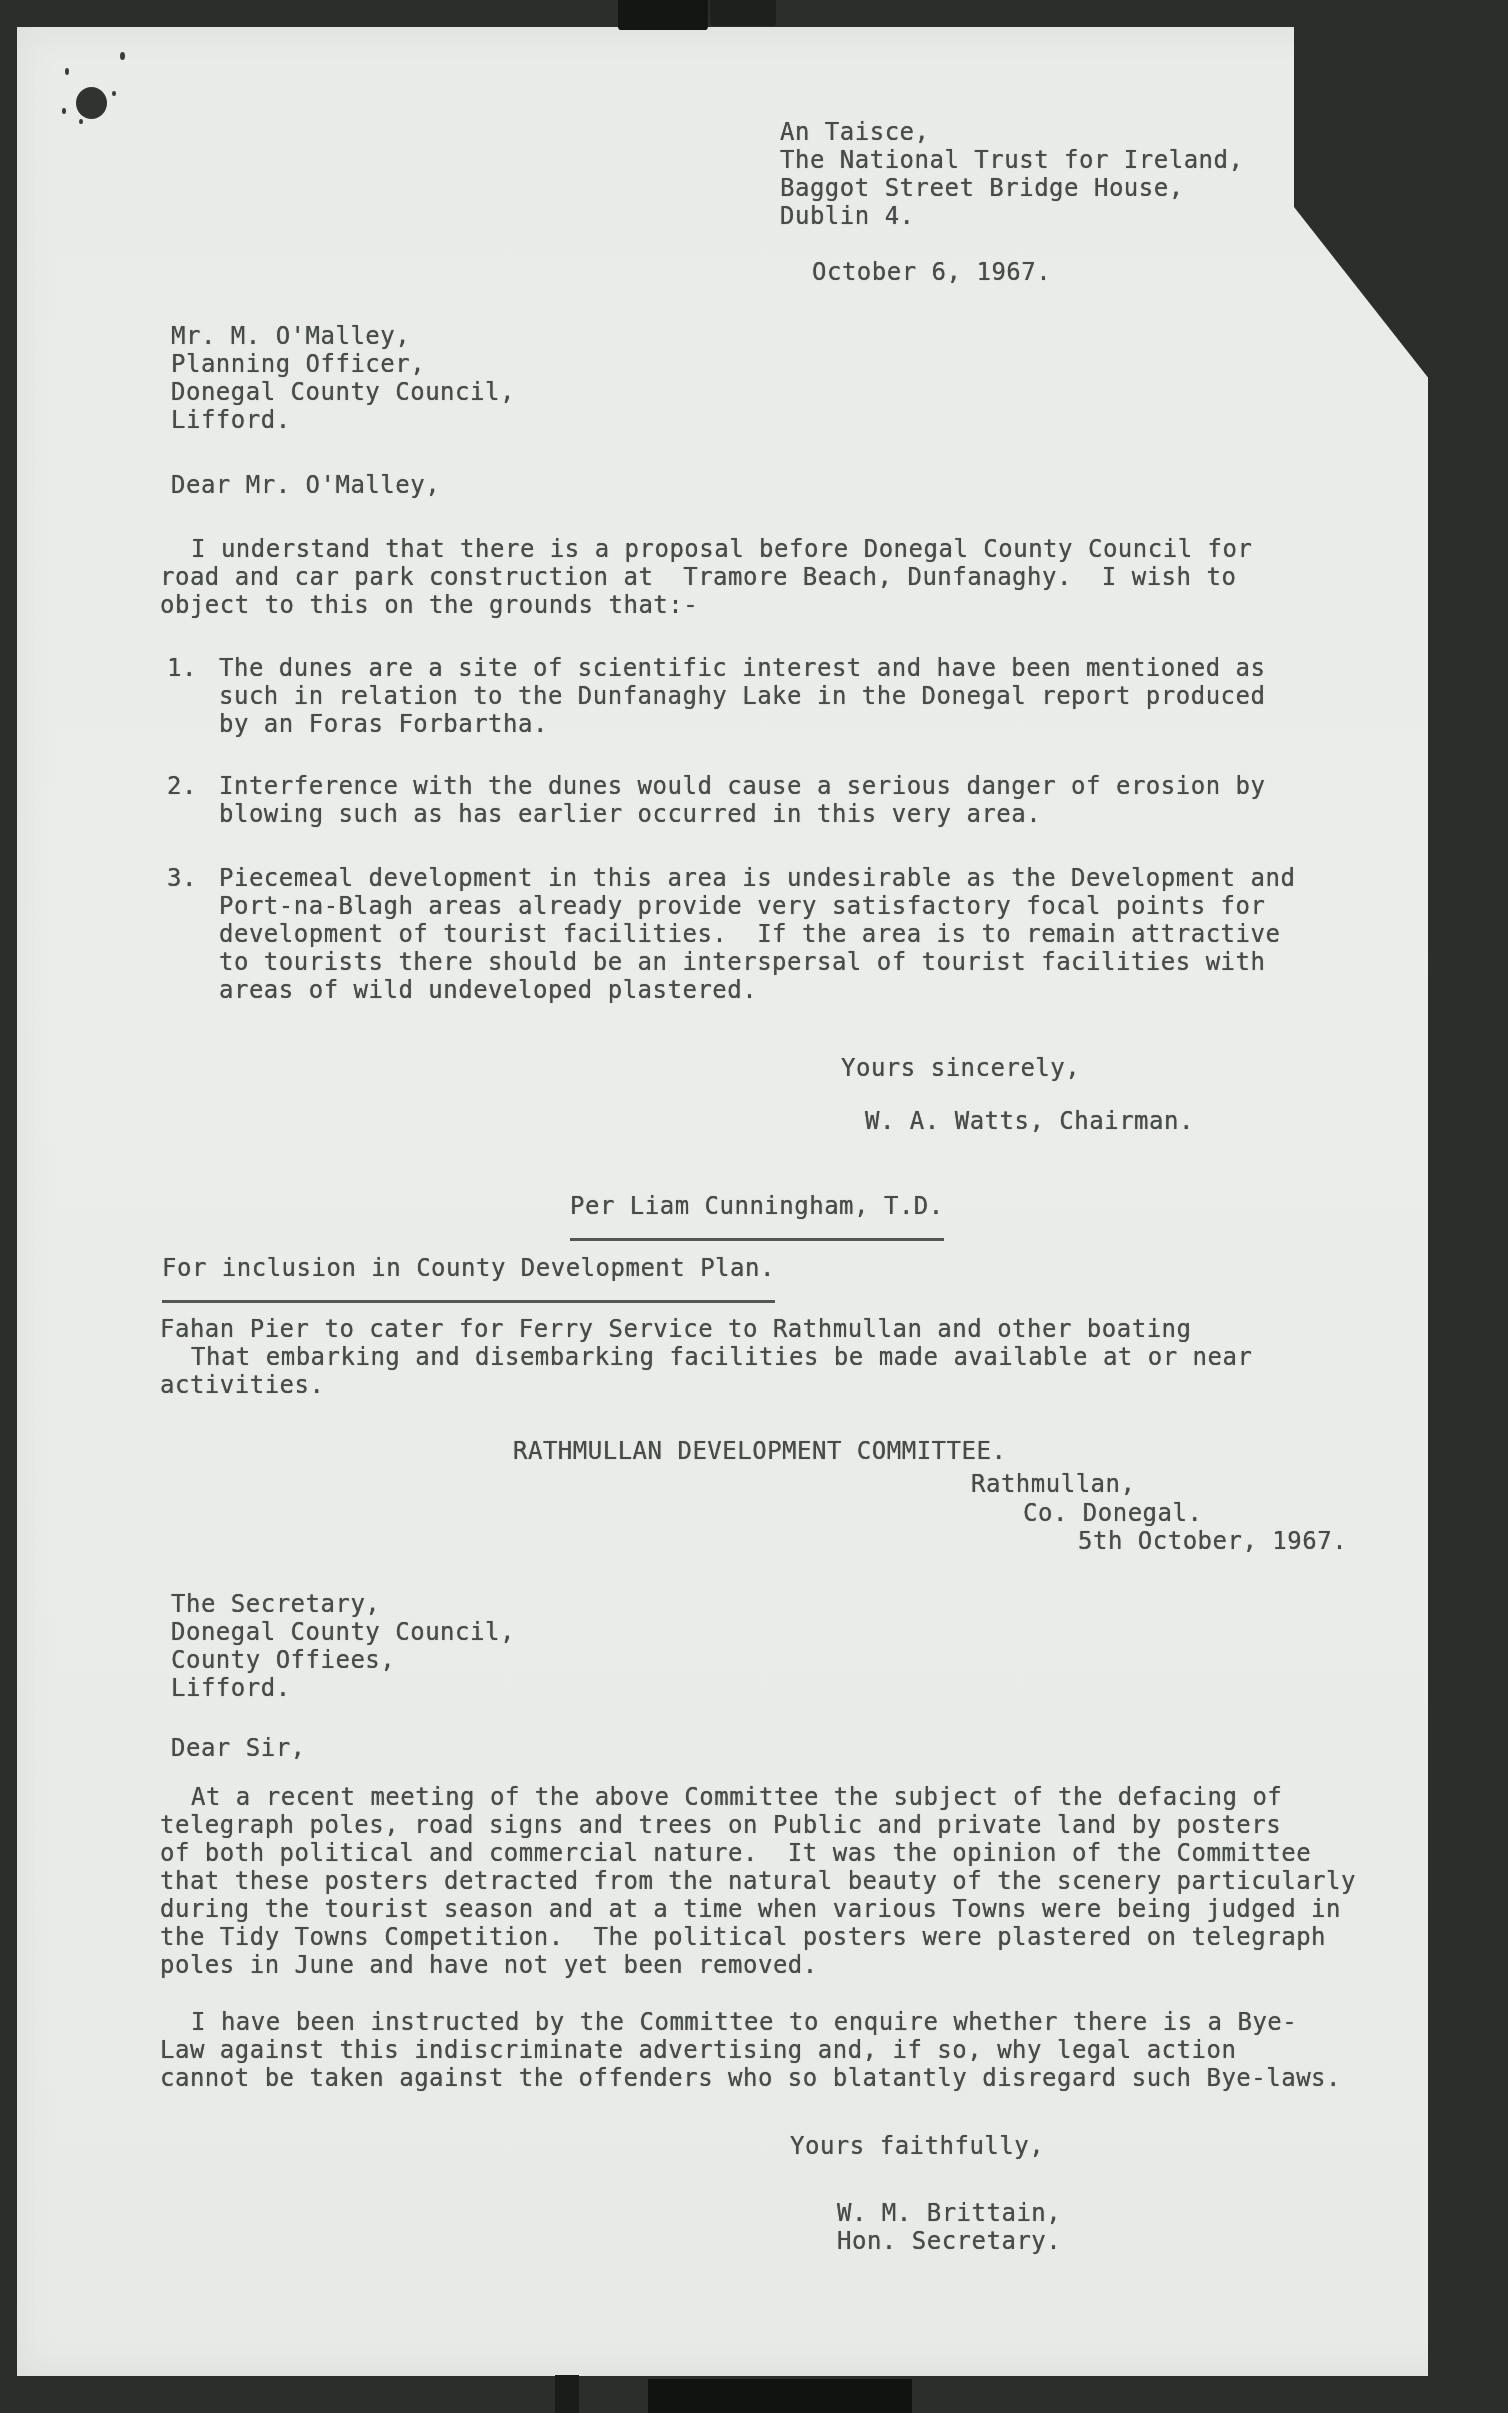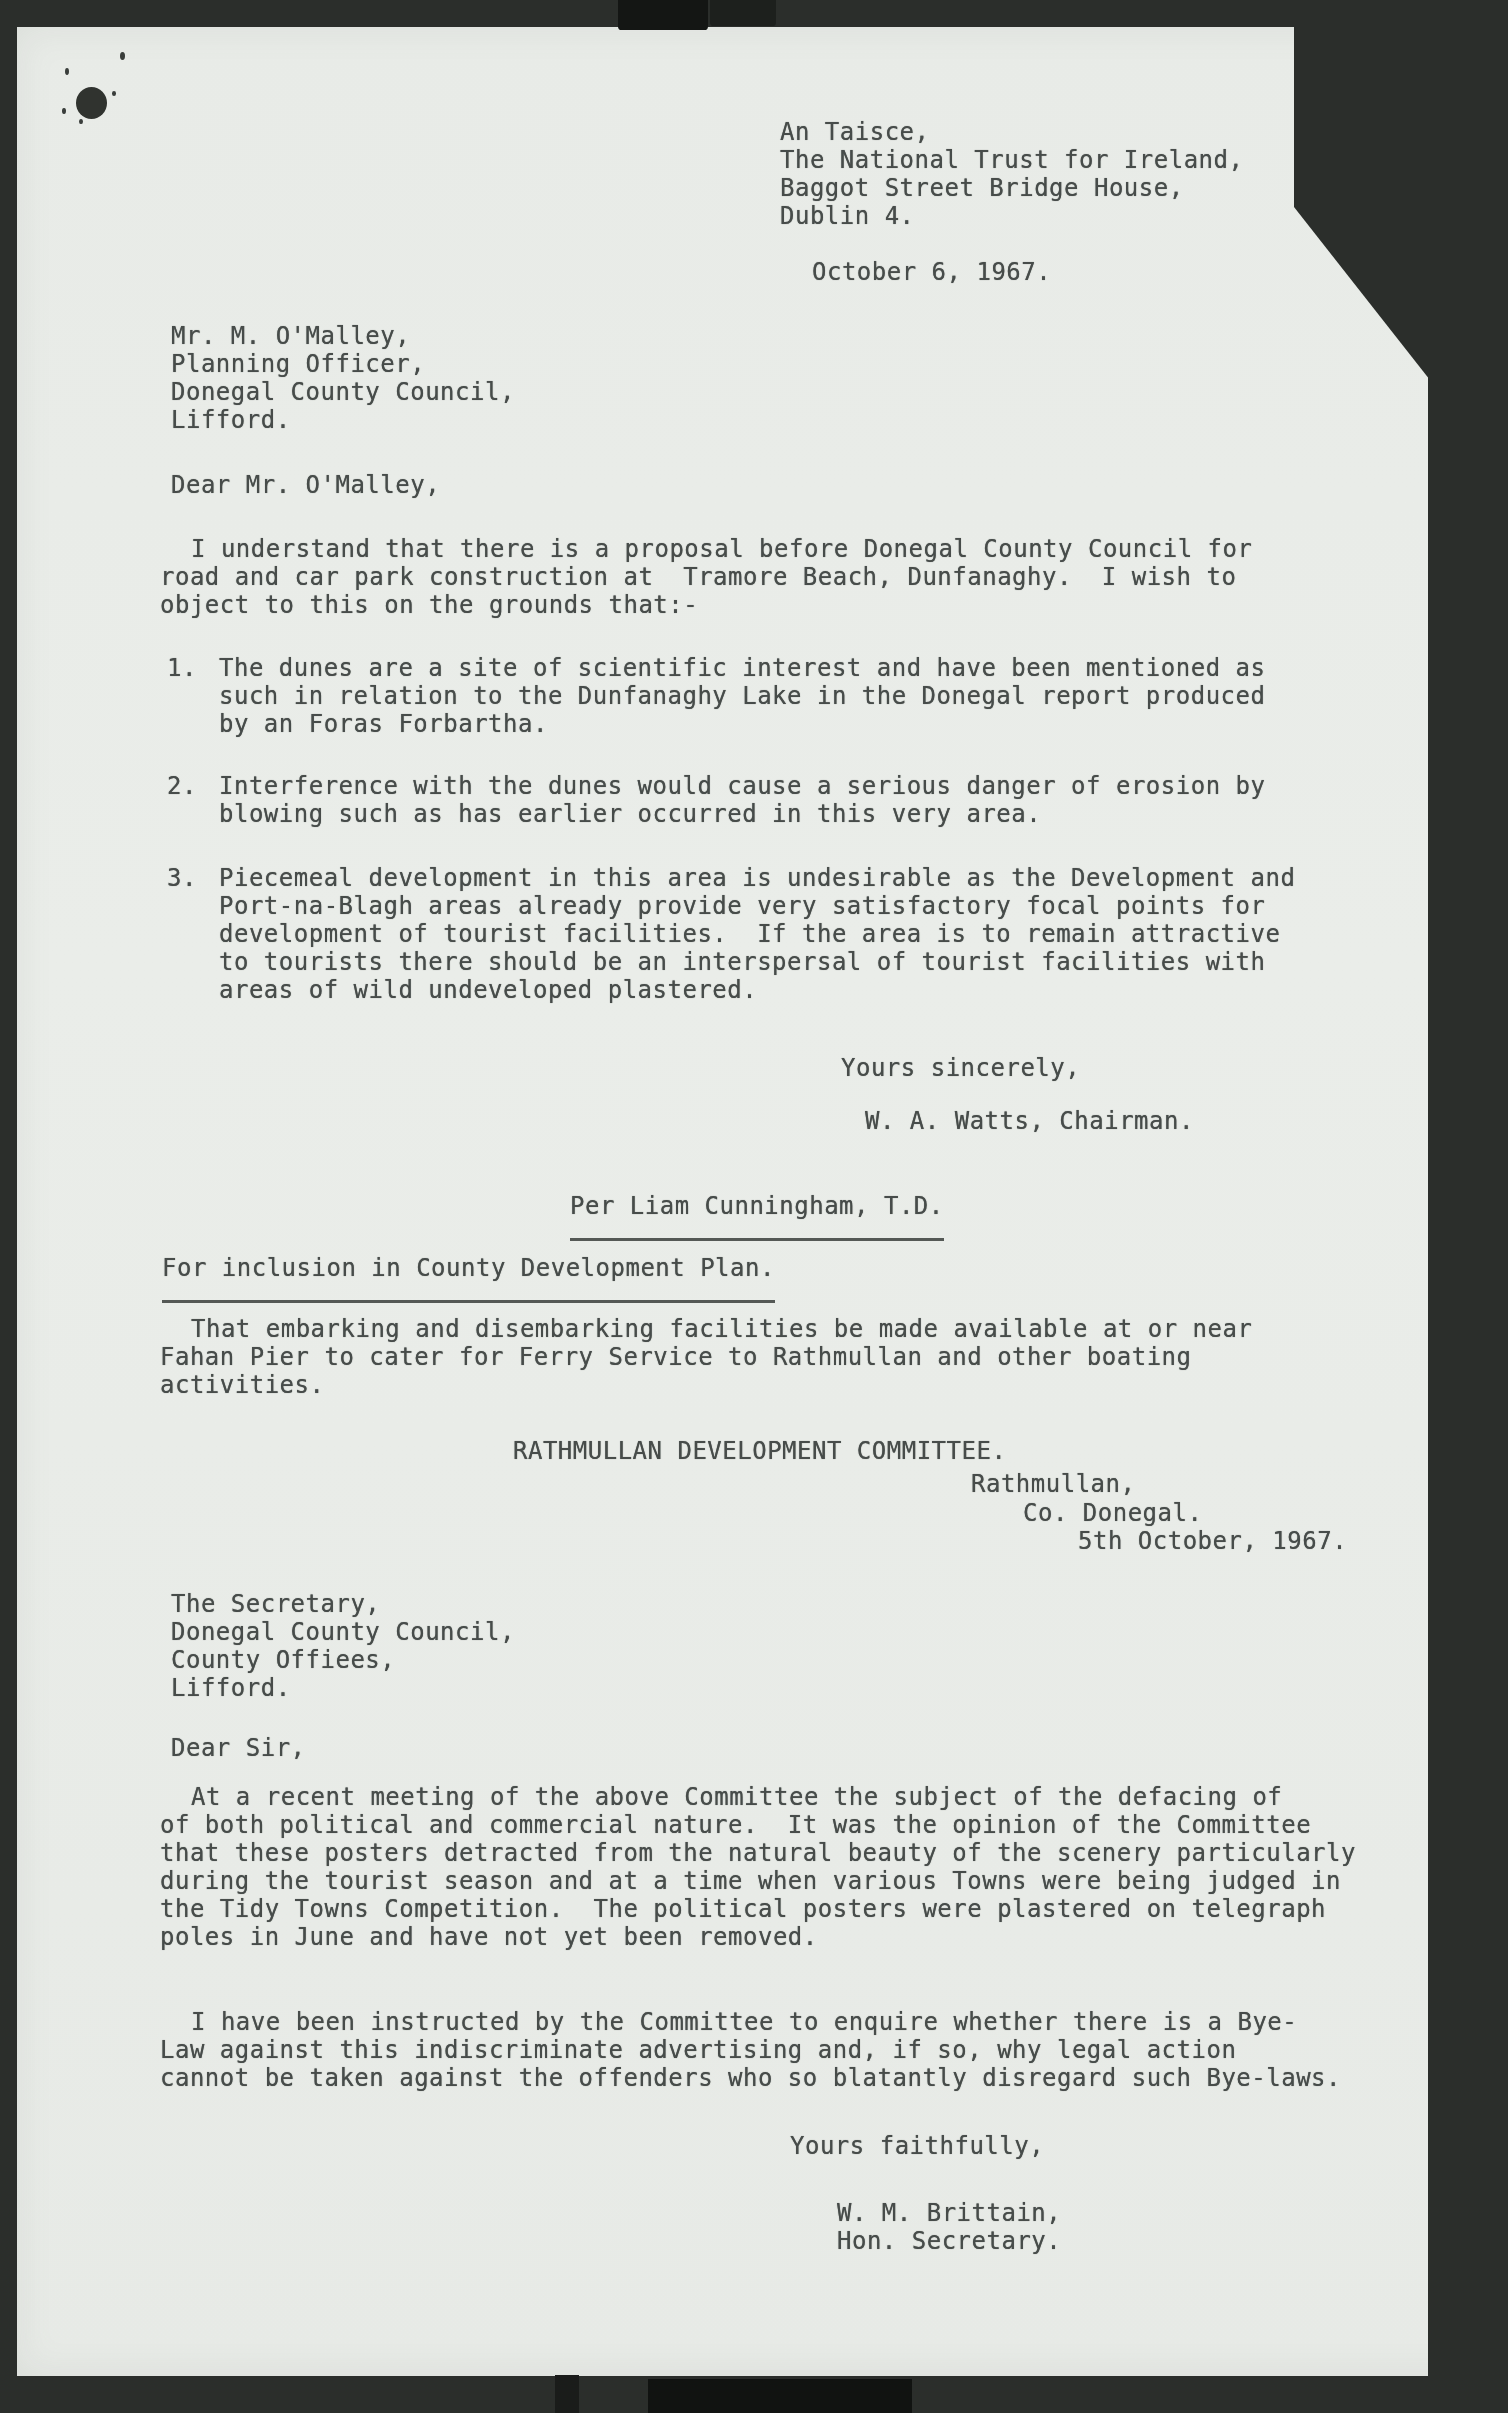--- a/index.html
+++ b/index.html
@@ -121,22 +121,22 @@
 
   <div class="block" style="left:570px;top:1192px;">
     <span class="ln u">Per Liam Cunningham, T.D.</span>
   </div>
 
   <div class="block" style="left:162px;top:1254px;">
     <span class="ln u">For inclusion in County Development Plan.</span>
   </div>
 
   <div class="block" style="left:160px;top:1315px;">
+    <div class="ln">Fahan Pier to cater for Ferry Service to Rathmullan and other boating</div>
     <div class="ln ind">That embarking and disembarking facilities be made available at or near</div>
-    <div class="ln">Fahan Pier to cater for Ferry Service to Rathmullan and other boating</div>
     <div class="ln">activities.</div>
   </div>
 
   <div class="block" style="left:513px;top:1437px;">
     <div class="ln">RATHMULLAN DEVELOPMENT COMMITTEE.</div>
   </div>
 
   <div class="block" style="left:971px;top:1470px;">
     <div class="ln">Rathmullan,</div>
   </div>
@@ -153,20 +153,21 @@
     <div class="ln">County Offiees,</div>
     <div class="ln">Lifford.</div>
   </div>
 
   <div class="block" style="left:171px;top:1734px;">
     <div class="ln">Dear Sir,</div>
   </div>
 
   <div class="block" style="left:160px;top:1783px;">
     <div class="ln ind">At a recent meeting of the above Committee the subject of the defacing of</div>
+    <div class="ln">telegraph poles, road signs and trees on Public and private land by posters</div>
     <div class="ln">of both political and commercial nature.  It was the opinion of the Committee</div>
     <div class="ln">that these posters detracted from the natural beauty of the scenery particularly</div>
     <div class="ln">during the tourist season and at a time when various Towns were being judged in</div>
     <div class="ln">the Tidy Towns Competition.  The political posters were plastered on telegraph</div>
     <div class="ln">poles in June and have not yet been removed.</div>
   </div>
 
   <div class="block" style="left:160px;top:2008px;">
     <div class="ln ind">I have been instructed by the Committee to enquire whether there is a Bye-</div>
     <div class="ln">Law against this indiscriminate advertising and, if so, why legal action</div>

